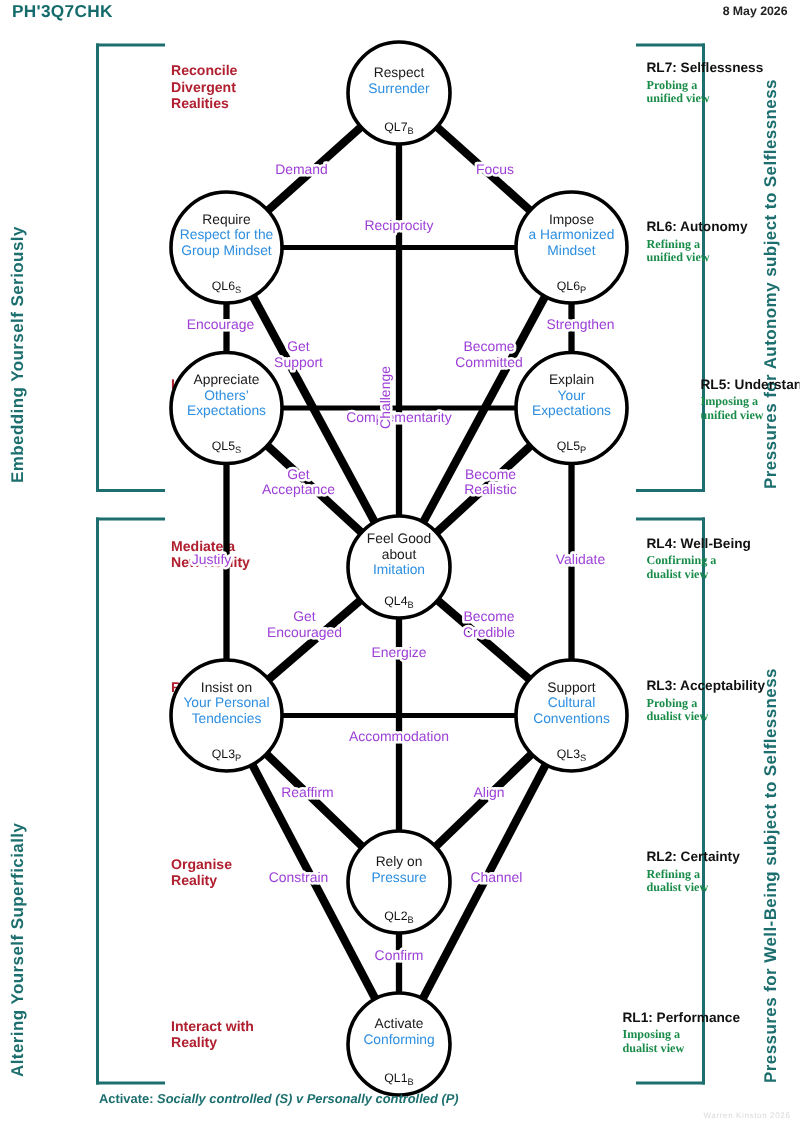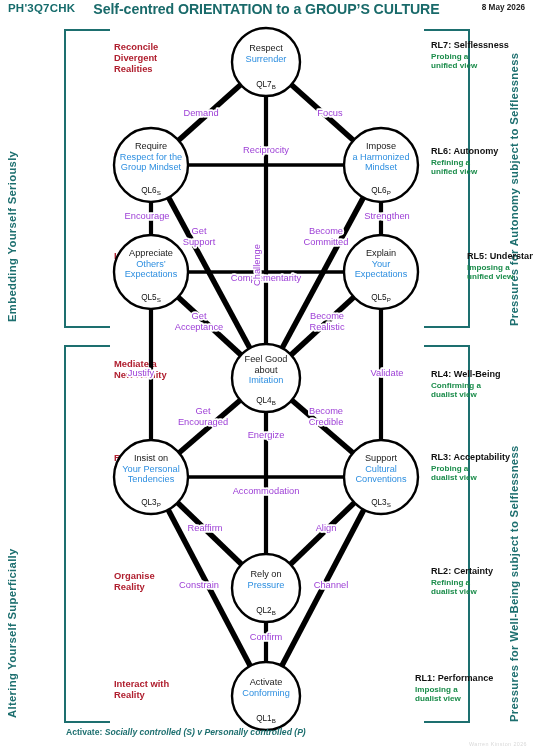--- a/index.html
+++ b/index.html
@@ -66,21 +66,21 @@
     position:absolute;text-align:left;
     width:86px;
     font-size:9.4px;line-height:11.2px;font-weight:bold;color:#b02030;
   }
   
   .lvl-right{position:absolute;width:86px;text-align:left;}
   .lvl-right .rl-title{
     font-size:9.1px;font-weight:bold;color:#111;line-height:11px;white-space:nowrap;
   }
   .lvl-right .rl-sub{
-    font-size:8.1px;line-height:9.3px;font-weight:bold;color:#1a8c4a;margin-top:1px;
+    font-size:8.1px;line-height:9.3px;font-weight:bold;color:#1a8c4a;margin-top:1px;font-family:Liberation Serif, serif;
   }
 
   
   .footer{
     position:absolute;left:66px;top:727px;
     font-size:8.6px;color:#1d6f6f;font-weight:bold;
   }
   .footer em{font-style:italic;font-weight:bold;}
   .watermark{
     position:absolute;right:6px;top:741px;
@@ -97,21 +97,20 @@
   .n-code{font-size:8.2px;fill:#111;text-anchor:middle;}
   .n-code tspan.sub{font-size:6.2px;}
   .lbl{font-size:9.3px;fill:#9d3fd6;text-anchor:middle;}
 </style>
 </head>
 <body>
 
 <div id="root">
 
   <div class="doc-code">PH'3Q7CHK</div>
-  <div class="doc-title">Self-centred ORIENTATION to a GROUP’S CULTURE</div>
   <div class="doc-date">8 May 2026</div>
 
   <div class="bracket left brk-tl"></div>
   <div class="bracket left brk-bl"></div>
   <div class="bracket right brk-tr"></div>
   <div class="bracket right brk-br"></div>
 
   <div class="vcap up" id="vcap-left-top">Embedding Yourself  Seriously</div>
   <div class="vcap up" id="vcap-left-bottom">Altering  Yourself  Superficially</div>
   <div class="vcap up right" id="vcap-right-top">Pressures for  Autonomy  subject to  Selflessness</div>
@@ -164,21 +163,21 @@
           <div>unified view</div>
         </div>
       </div>
       <div class="lvl-right" style="left: 447px; top: 251px; margin-left: 20px;">
         <div class="rl-title">RL5: Understanding</div>
         <div class="rl-sub">
           <div>Imposing a</div>
           <div>unified view</div>
         </div>
       </div>
-      <div class="lvl-right" style="left: 431px; top: 369px;">
+      <div class="lvl-right" style="left: 431px; top: 357px;">
         <div class="rl-title">RL4: Well-Being</div>
         <div class="rl-sub">
           <div>Confirming a</div>
           <div>dualist view</div>
         </div>
       </div>
       <div class="lvl-right" style="left: 431px; top: 452px;">
         <div class="rl-title">RL3: Acceptability</div>
         <div class="rl-sub">
           <div>Probing a</div>

